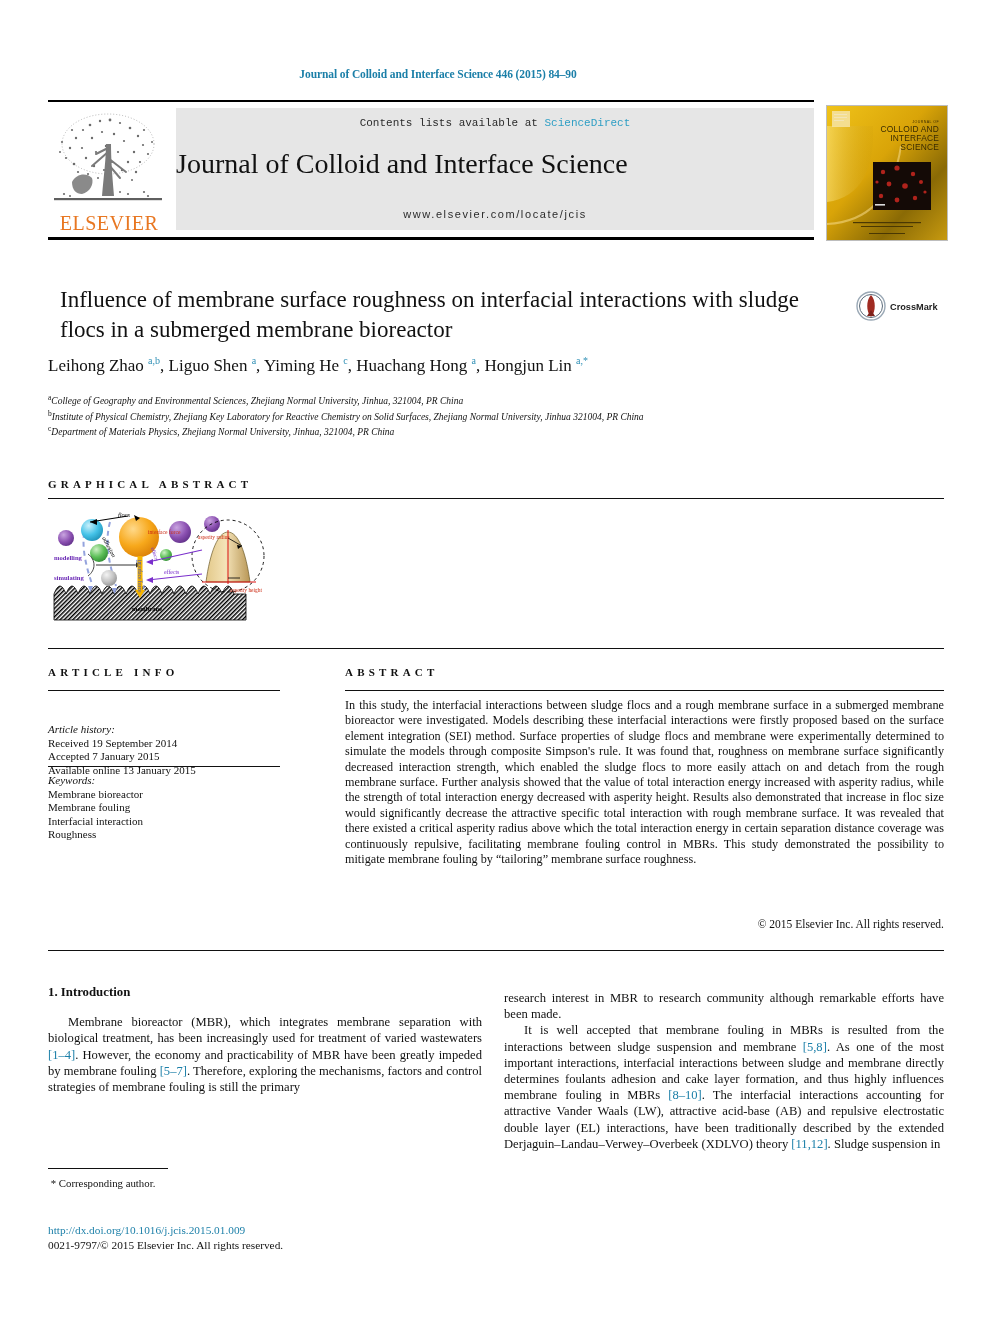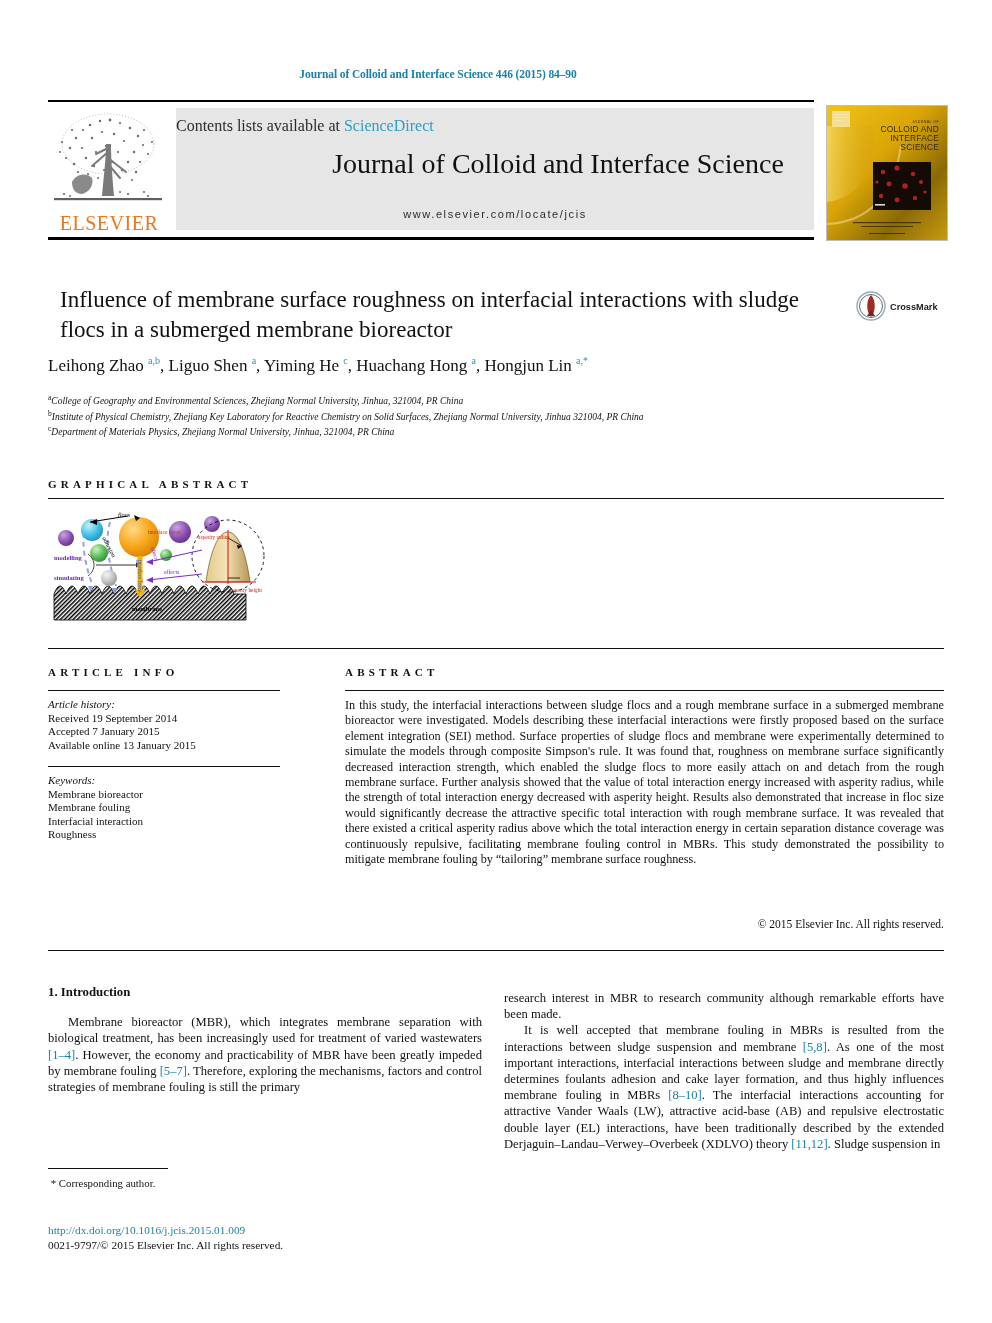--- a/index.html
+++ b/index.html
@@ -41,28 +41,28 @@
     font-size:20px; letter-spacing:0.5px;
     color:#e87722; font-weight:normal;
   }
 
   .grey-band{
     position:absolute; left:176px; top:108px; width:638px; height:122px;
     background:#e6e6e6;
   }
   .contents-line{
     position:absolute; left:176px; top:117px; width:638px;
-    text-align:left;
-    font-family:Liberation Serif, serif;
-    font-size:16px; color:#2b2b2b;
+    text-align:center;
+    font-family:Liberation Mono, monospace;
+    font-size:11px; color:#2b2b2b;
   }
   .contents-line .sd{ color:#2e9ec4; }
   .journal-title{
     position:absolute; left:176px; top:148px; width:764px;
-    text-align:center;
+    text-align:left;
     font-family:"Liberation Serif", serif;
     font-size:28px; color:#111;
   }
   .journal-url{
     position:absolute; left:176px; top:208px; width:638px;
     text-align:center;
     font-family:"Liberation Sans", sans-serif;
     font-size:11px; letter-spacing:1.6px; color:#2b2b2b;
   }
 
@@ -106,21 +106,21 @@
   .ga-head{ position:absolute; left:48px; top:478px; }
   .ga-rule{ position:absolute; left:48px; top:498px; width:896px; height:1px; background:#111; }
   .ga-fig{ position:absolute; left:52px; top:508px; width:236px; height:118px; }
 
   .ga-bottom-rule{ position:absolute; left:48px; top:648px; width:896px; height:1px; background:#111; }
 
   
   .ai-head{ position:absolute; left:48px; top:666px; }
   .ai-rule{ position:absolute; left:48px; top:690px; width:232px; height:1px; background:#111; }
   .ai-hist{
-    position:absolute; left:48px; top:698px; width:250px;
+    position:absolute; left:48px; top:723px; width:250px;
     font-family:"Liberation Serif", serif; font-size:11px; line-height:13.5px; color:#111;
   }
   .ai-hist .lab{ font-style:italic; }
   .ai-rule2{ position:absolute; left:48px; top:766px; width:232px; height:1px; background:#111; }
   .ai-kw{
     position:absolute; left:48px; top:774px; width:250px;
     font-family:"Liberation Serif", serif; font-size:11px; line-height:13.5px; color:#111;
   }
   .ai-kw .lab{ font-style:italic; }
 

